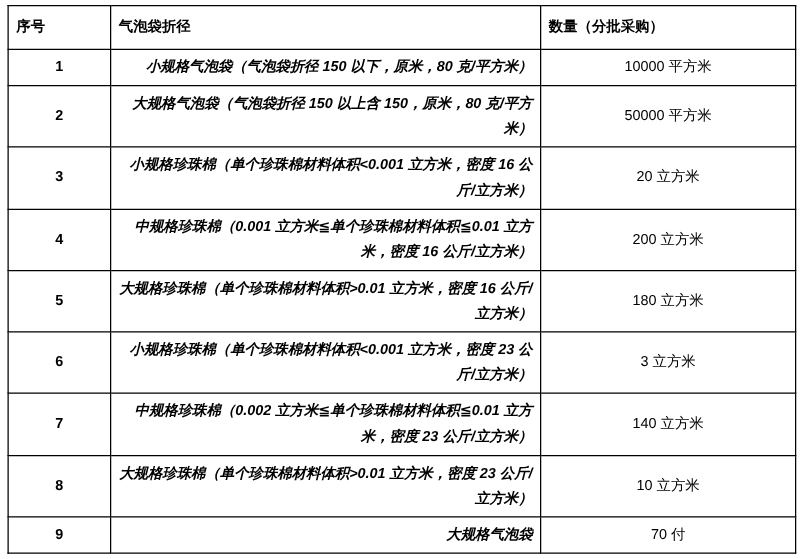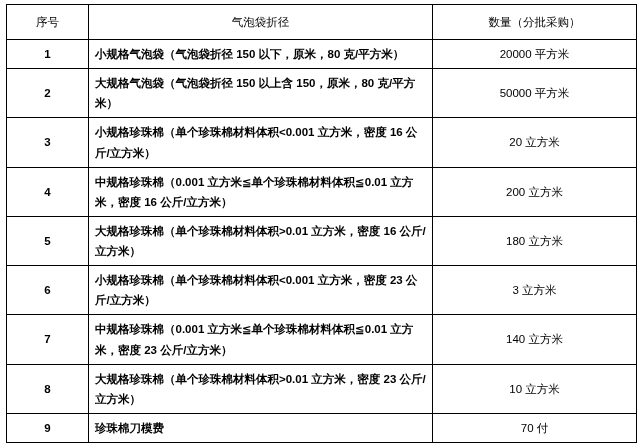--- a/index.html
+++ b/index.html
@@ -32,34 +32,35 @@
     padding: 4px 6px;
     vertical-align: middle;
     font-size: 11.5px;
     line-height: 1.75;
   }
   col.col-no    { width: 82px; }
   col.col-name  { width: 344px; }
   col.col-qty   { width: 204px; }
 
   thead td {
-    text-align: center;
-    font-weight: normal;
+    text-align: left;
+    font-weight: bold;
     font-size: 12px;
     height: 26px;
   }
   td.cell-no {
     text-align: center;
     font-weight: bold;
     font-size: 12px;
   }
   td.cell-name {
-    text-align: left;
+    text-align: right;
     font-weight: bold;
     font-size: 11.5px;
+    font-style: italic;
   }
   td.cell-qty {
     text-align: center;
     font-weight: normal;
     font-size: 12px;
   }
   tr.row-last td.cell-name,
   tr.row-last td.cell-qty {
     height: 20px;
   }
@@ -78,21 +79,21 @@
       <tr>
         <td>序号</td>
         <td>气泡袋折径</td>
         <td>数量（分批采购）</td>
       </tr>
     </thead>
     <tbody>
       <tr>
         <td class="cell-no">1</td>
         <td class="cell-name">小规格气泡袋（气泡袋折径 150 以下，原米，80 克/平方米）</td>
-        <td class="cell-qty">20000 平方米</td>
+        <td class="cell-qty">10000 平方米</td>
       </tr>
       <tr>
         <td class="cell-no">2</td>
         <td class="cell-name">大规格气泡袋（气泡袋折径 150 以上含 150，原米，80 克/平方米）</td>
         <td class="cell-qty">50000 平方米</td>
       </tr>
       <tr>
         <td class="cell-no">3</td>
         <td class="cell-name">小规格珍珠棉（单个珍珠棉材料体积&lt;0.001 立方米，密度 16 公斤/立方米）</td>
         <td class="cell-qty">20 立方米</td>
@@ -107,28 +108,28 @@
         <td class="cell-name">大规格珍珠棉（单个珍珠棉材料体积&gt;0.01 立方米，密度 16 公斤/立方米）</td>
         <td class="cell-qty">180 立方米</td>
       </tr>
       <tr>
         <td class="cell-no">6</td>
         <td class="cell-name">小规格珍珠棉（单个珍珠棉材料体积&lt;0.001 立方米，密度 23 公斤/立方米）</td>
         <td class="cell-qty">3 立方米</td>
       </tr>
       <tr>
         <td class="cell-no">7</td>
-        <td class="cell-name">中规格珍珠棉（0.001 立方米≦单个珍珠棉材料体积≦0.01 立方米，密度 23 公斤/立方米）</td>
+        <td class="cell-name">中规格珍珠棉（0.002 立方米≦单个珍珠棉材料体积≦0.01 立方米，密度 23 公斤/立方米）</td>
         <td class="cell-qty">140 立方米</td>
       </tr>
       <tr>
         <td class="cell-no">8</td>
         <td class="cell-name">大规格珍珠棉（单个珍珠棉材料体积&gt;0.01 立方米，密度 23 公斤/立方米）</td>
         <td class="cell-qty">10 立方米</td>
       </tr>
       <tr class="row-last">
         <td class="cell-no">9</td>
-        <td class="cell-name">珍珠棉刀模费</td>
+        <td class="cell-name">大规格气泡袋</td>
         <td class="cell-qty">70 付</td>
       </tr>
     </tbody>
   </table>
 </div>
 
 </body></html>

